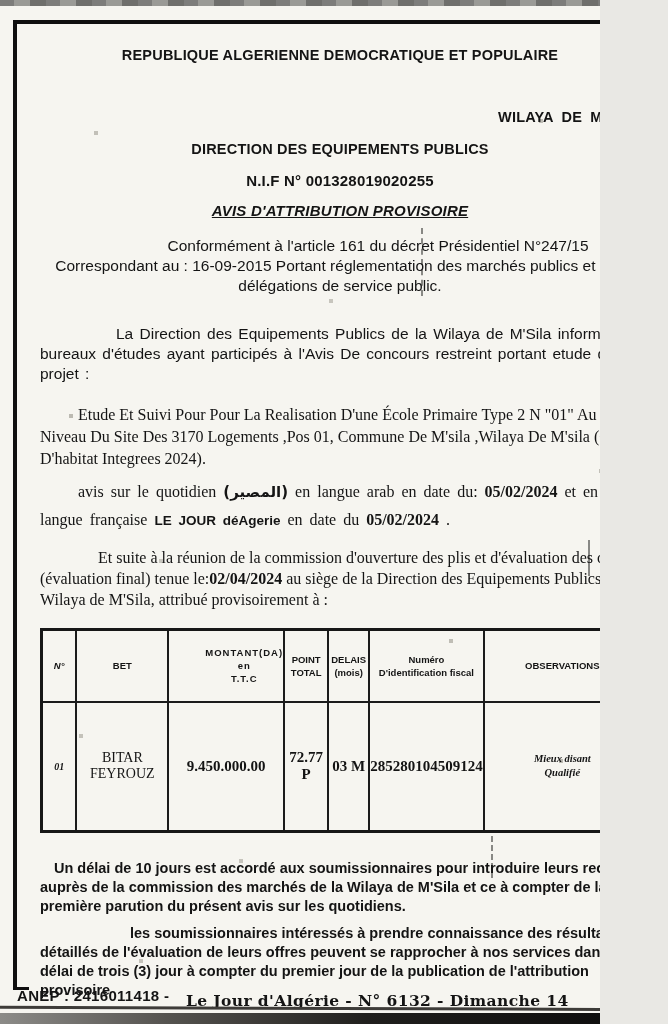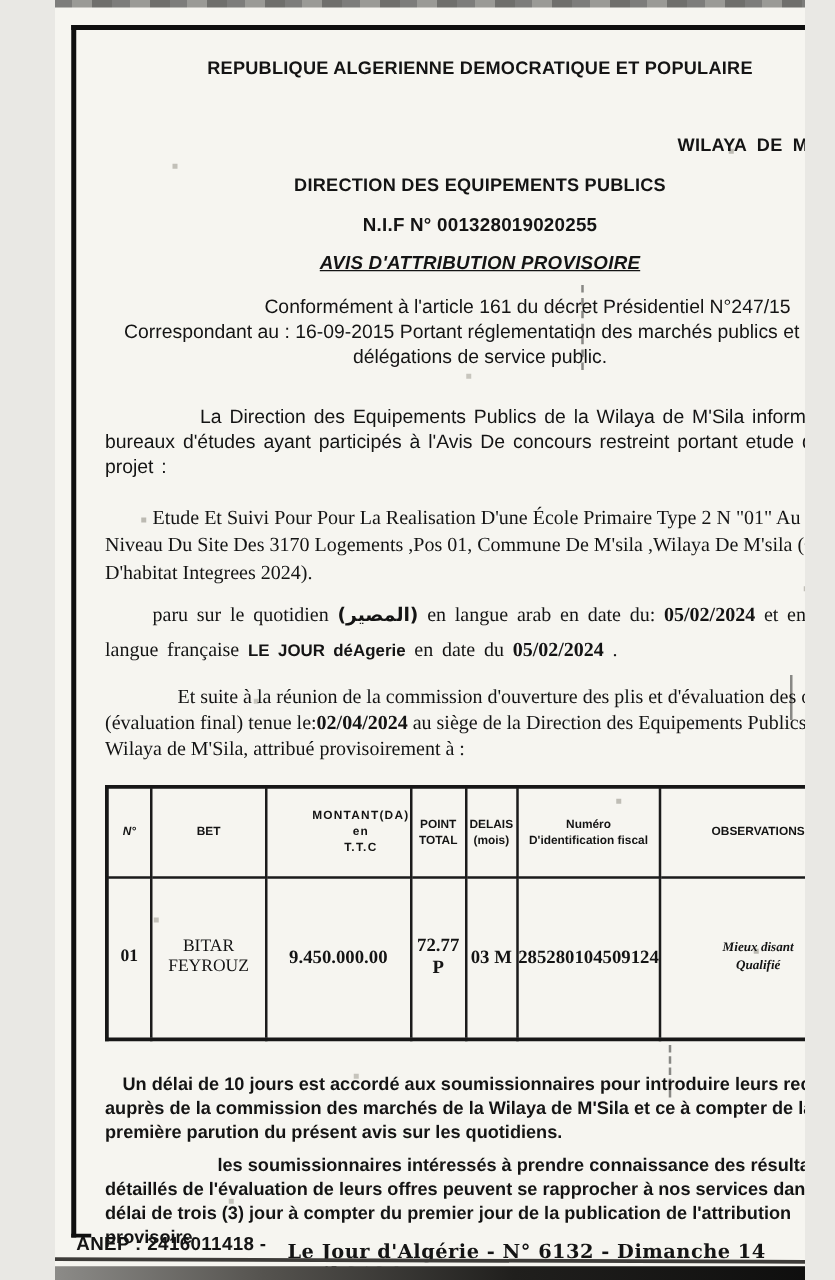--- a/index.html
+++ b/index.html
@@ -1,20 +1,20 @@
 <!DOCTYPE html>
 <html><head>
 <meta charset="utf-8">
 <style>
   * { margin:0; padding:0; box-sizing:border-box; }
   html,body { background:#e9e8e4; }
   .page {
     position:relative; width:600px; height:1024px;
     background:#f6f5f0; overflow:hidden;
-    font-family:"Liberation Sans", sans-serif; color:#141414;margin-left:44px;
+    font-family:"Liberation Sans", sans-serif; color:#141414;
   }
   
   .top-scan-bar{ position:absolute; top:0; left:0; width:668px; height:6px;
     background:repeating-linear-gradient(90deg,#7d7d7b 0 14px,#9a9a96 14px 30px,#6f6f6c 30px 46px); }
   .bottom-line{ position:absolute; left:0; top:1007px; width:668px; height:3px;
     background:#3e3c39; transform:rotate(0.2deg); }
   .bottom-scan-bar{ position:absolute; left:0; bottom:0; width:668px; height:11px;
     background:linear-gradient(90deg,#8c8b88 0%,#55534f 25%,#201f1d 55%,#0a0a0a 100%); }
   
   .frame{ position:absolute; left:13px; top:20px; width:646px; height:970px;
@@ -56,21 +56,21 @@
   .arabic{ direction:rtl; unicode-bidi:isolate; font-family:"DejaVu Sans", sans-serif; font-size:15px;font-weight:bold; }
   
   table.award{ margin-top:18px; border-collapse:collapse; width:603px;
     border:3px solid #171717; }
   table.award th, table.award td{ border:2px solid #1b1b1b; text-align:center; vertical-align:middle; }
   table.award th{ height:72px; font-size:9.5px; font-weight:bold; line-height:13px;
     white-space:pre-line; font-family:"Liberation Sans", sans-serif; }
   table.award td{ height:130px; font-family:"Liberation Serif", serif; }
   th.th-no{ font-style:italic; font-size:10px; }
   th.th-montant{ letter-spacing:1px;padding-left:36px; }
-  td.td-no{ font-weight:bold; font-size:14px; }
+  td.td-no{ font-weight:bold; font-style:italic; font-size:10px; }
   td.td-bet{ font-size:14px; word-spacing:4px; }
   td.td-montant, td.td-point, td.td-delai, td.td-nif{ font-weight:bold; font-size:15px; }
   td.td-obs{ font-family:"Liberation Sans", sans-serif; font-weight:bold; font-style:italic;
     font-size:10.5px; line-height:14px; white-space:pre-line; }
   
   .anep{ position:absolute; left:17px; top:987px; font-weight:bold; font-size:15px; letter-spacing:.3px; }
   .journal-line{ position:absolute; left:186px; top:991px; font-family:"DejaVu Serif", serif;
     font-weight:bold; font-size:15.5px; letter-spacing:.4px; }
 </style>
 </head>
@@ -95,21 +95,21 @@
     <div class="h-line h-direction">DIRECTION DES EQUIPEMENTS PUBLICS</div>
     <div class="h-line h-nif">N.I.F N° 001328019020255</div>
     <div class="h-line h-avis">AVIS D'ATTRIBUTION PROVISOIRE</div>
 
     <p class="p-sans p1">Conformément à l'article 161 du décret Présidentiel N°247/15 Correspondant au : 16-09-2015  Portant réglementation des marchés publics et des délégations de service public.</p>
 
     <p class="p-sans p2">La Direction des Equipements Publics de la Wilaya de M'Sila informe les bureaux d'études ayant participés à l'Avis De concours restreint portant etude du projet :</p>
 
     <p class="p-serif p3">Etude Et Suivi Pour Pour La Realisation D'une École Primaire Type 2 N "01" Au Niveau Du Site Des 3170 Logements ,Pos 01, Commune De M'sila ,Wilaya De M'sila (Cites D'habitat Integrees 2024).</p>
 
-    <p class="p-serif p4"><span>paru sur le quotidien </span><span class="arabic">(المصير)</span><span> en langue arab en date du:</span> <span class="b-date">05/02/2024</span><span> et en langue française</span> <span class="journal-fr">LE JOUR déAgerie</span> <span>en date du </span><span class="b-date">05/02/2024</span> <span>.</span></p>
+    <p class="p-serif p4"><span>avis sur le quotidien </span><span class="arabic">(المصير)</span><span> en langue arab en date du:</span> <span class="b-date">05/02/2024</span><span> et en langue française</span> <span class="journal-fr">LE JOUR déAgerie</span> <span>en date du </span><span class="b-date">05/02/2024</span> <span>.</span></p>
 
     <p class="p-serif p5"><span>Et suite à la réunion de la commission d'ouverture des plis et d'évaluation des offres (évaluation final) tenue le:</span><span class="b-date">02/04/2024</span> <span>au siège de la Direction des Equipements Publics de la Wilaya de M'Sila, attribué provisoirement à :</span></p>
 
     <table class="award">
       <colgroup>
         <col style="width:40px">
           <col style="width:98px">
           <col style="width:98px">
         <col style="width:46px">
           <col style="width:42px">

